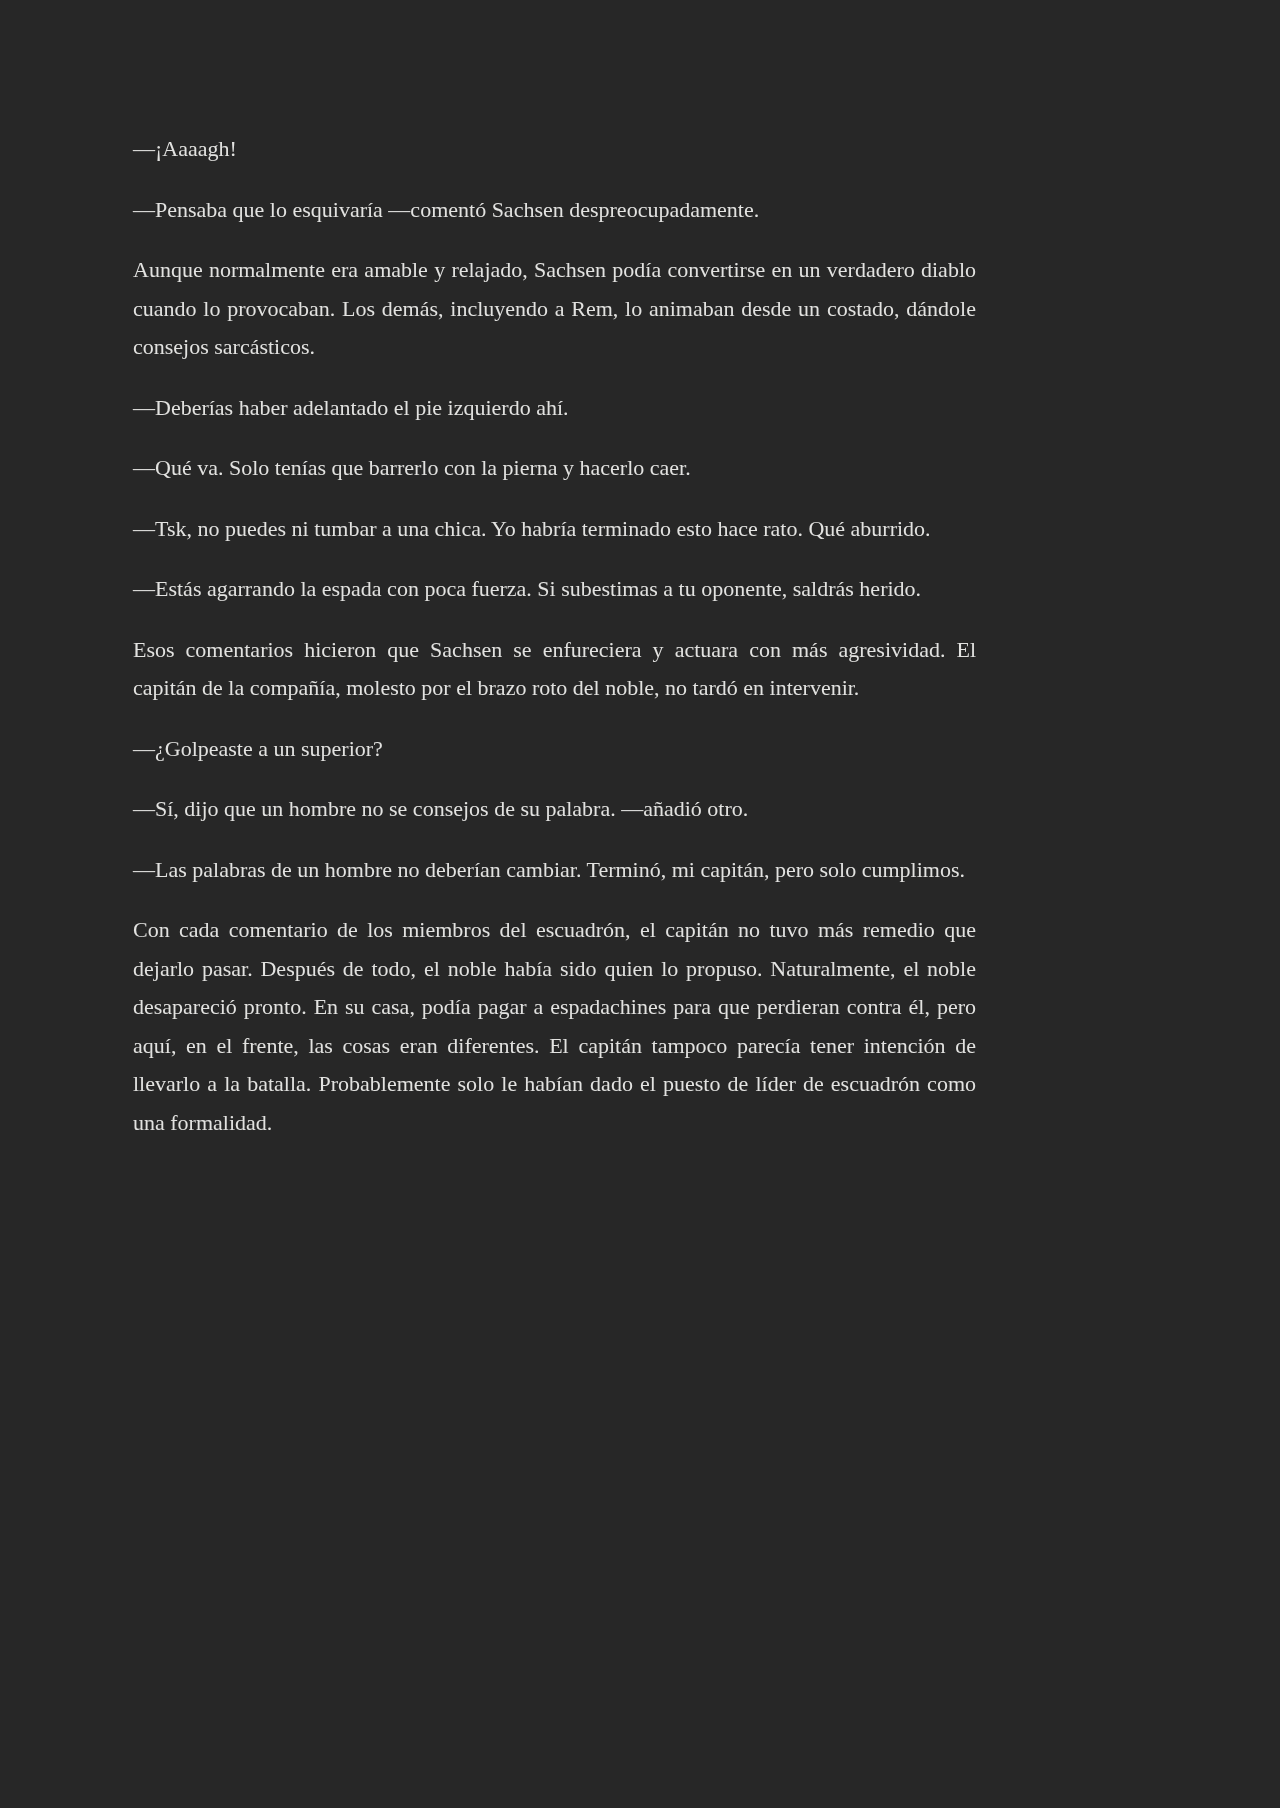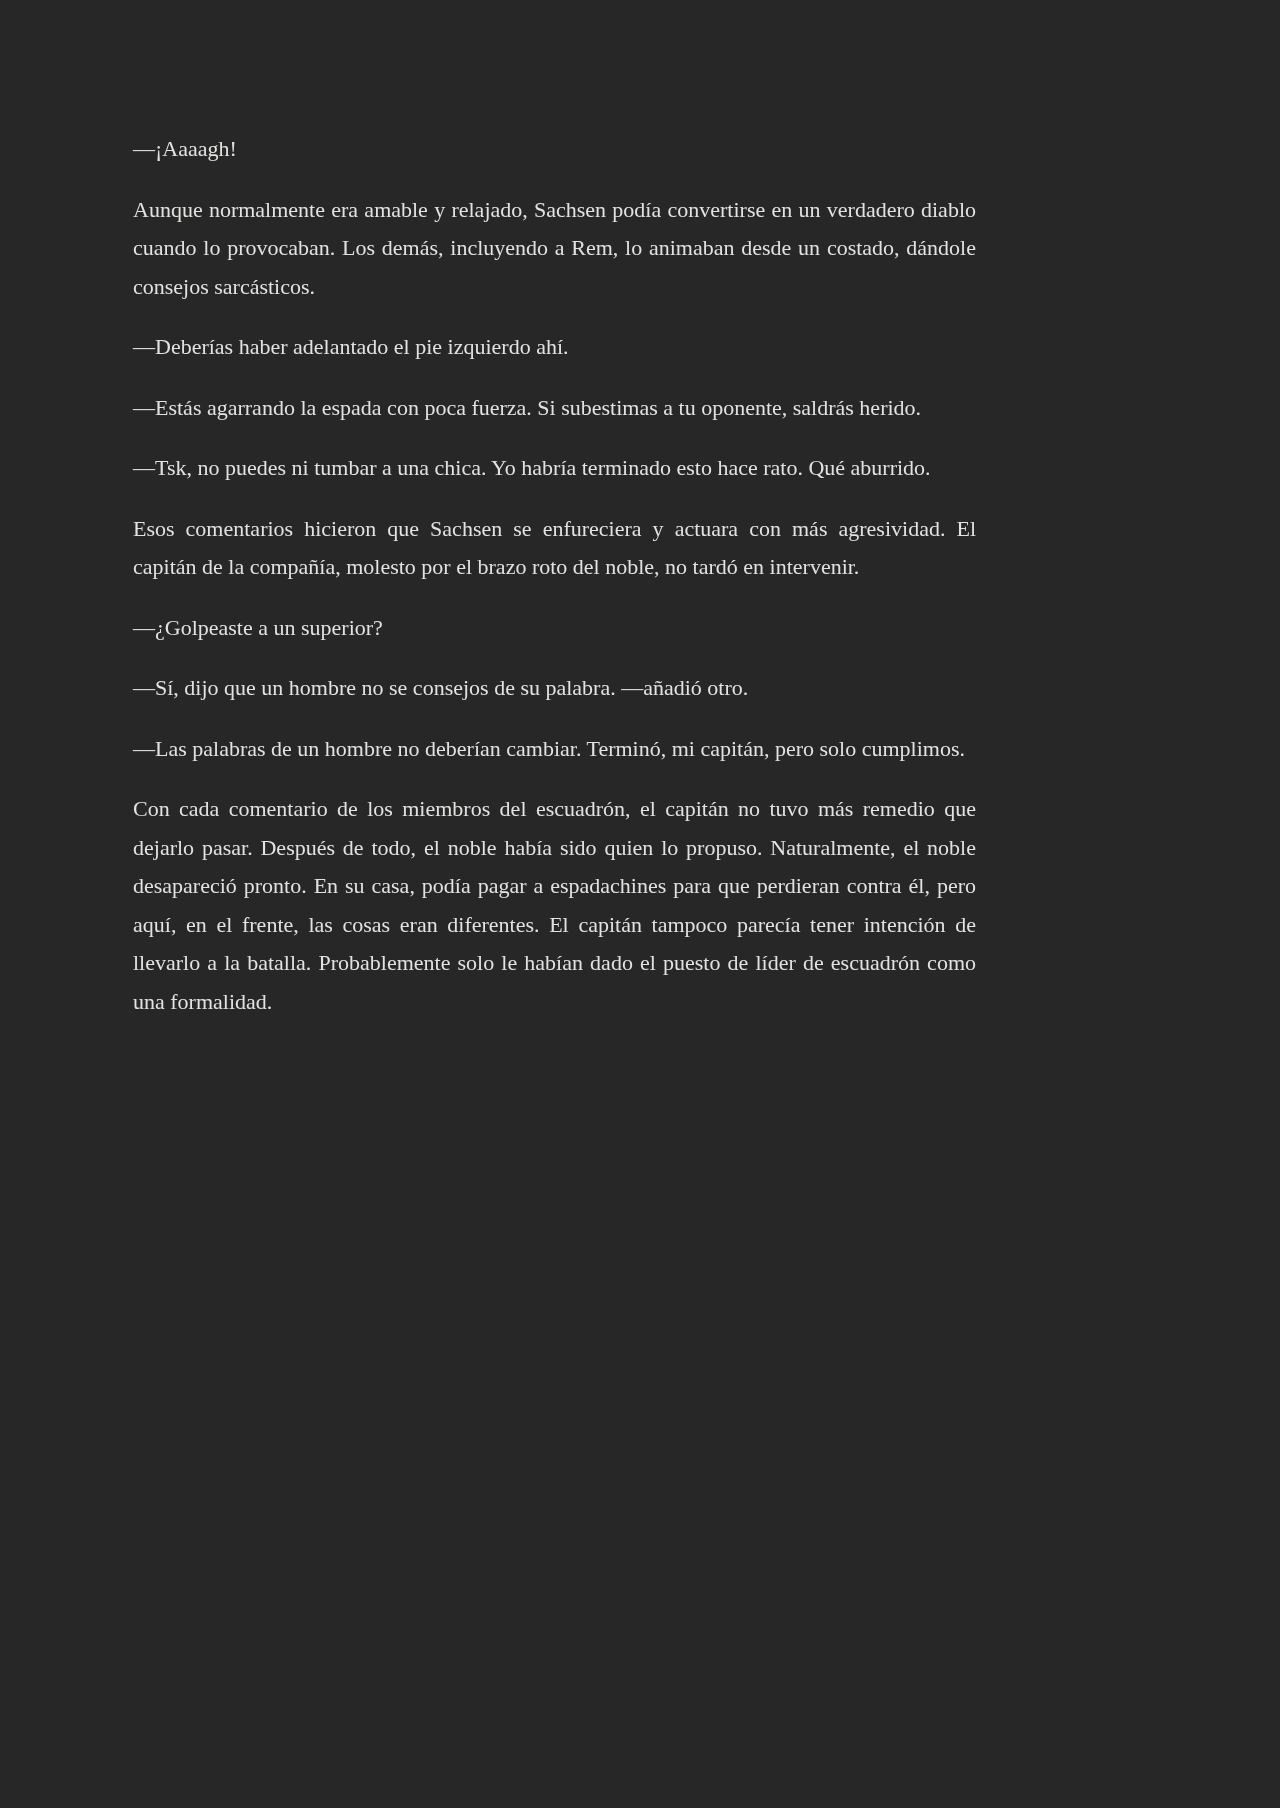--- a/index.html
+++ b/index.html
@@ -32,23 +32,25 @@
   .content p:last-child {
     margin-bottom: 4px;
   }
 </style>
 </head>
 <body>
 
 <main class="page">
   <article class="content">
     <p>—¡Aaaagh!</p>
+    <p>—Pensaba que lo esquivaría —comentó Sachsen despreocupadamente.</p>
     <p>Aunque normalmente era amable y relajado, Sachsen podía convertirse en un verdadero diablo cuando lo provocaban. Los demás, incluyendo a Rem, lo animaban desde un costado, dándole consejos sarcásticos.</p>
     <p>—Deberías haber adelantado el pie izquierdo ahí.</p>
+    <p>—Qué va. Solo tenías que barrerlo con la pierna y hacerlo caer.</p>
+    <p>—Tsk, no puedes ni tumbar a una chica. Yo habría terminado esto hace rato. Qué aburrido.</p>
     <p>—Estás agarrando la espada con poca fuerza. Si subestimas a tu oponente, saldrás herido.</p>
-    <p>—Tsk, no puedes ni tumbar a una chica. Yo habría terminado esto hace rato. Qué aburrido.</p>
     <p>Esos comentarios hicieron que Sachsen se enfureciera y actuara con más agresividad. El capitán de la compañía, molesto por el brazo roto del noble, no tardó en intervenir.</p>
     <p>—¿Golpeaste a un superior?</p>
     <p>—Sí, dijo que un hombre no se consejos de su palabra. —añadió otro.</p>
     <p>—Las palabras de un hombre no deberían cambiar. Terminó, mi capitán, pero solo cumplimos.</p>
     <p>Con cada comentario de los miembros del escuadrón, el capitán no tuvo más remedio que dejarlo pasar. Después de todo, el noble había sido quien lo propuso. Naturalmente, el noble desapareció pronto. En su casa, podía pagar a espadachines para que perdieran contra él, pero aquí, en el frente, las cosas eran diferentes. El capitán tampoco parecía tener intención de llevarlo a la batalla. Probablemente solo le habían dado el puesto de líder de escuadrón como una formalidad.</p>
   </article>
 </main>
 
 </body></html>

